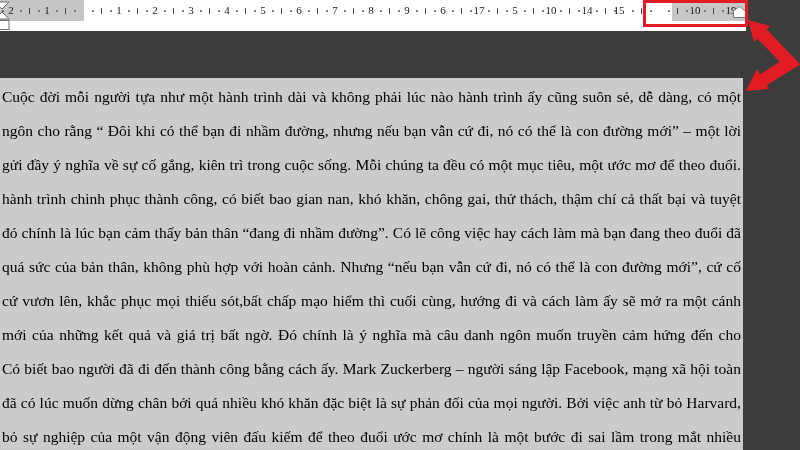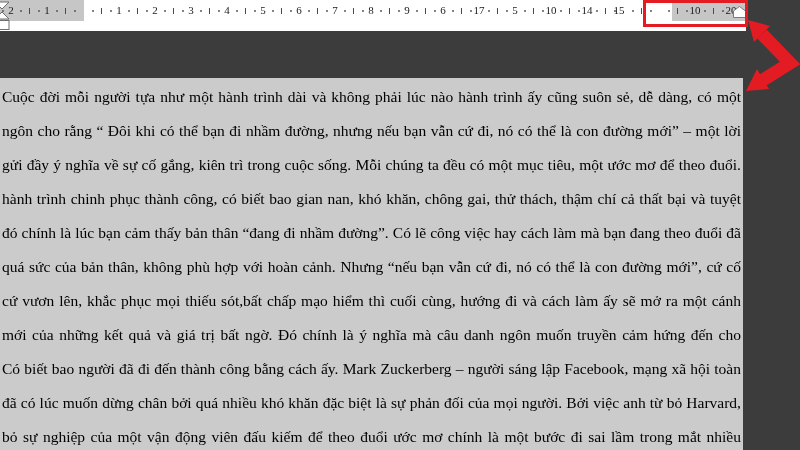--- a/index.html
+++ b/index.html
@@ -90,21 +90,21 @@
       <span class="ruler-num" style="left: 335px;">7</span>
       <span class="ruler-num" style="left: 371px;">8</span>
       <span class="ruler-num" style="left: 407px;">9</span>
       <span class="ruler-num" style="left: 443px;">6</span>
       <span class="ruler-num" style="left: 479px;">17</span>
       <span class="ruler-num" style="left: 515px;">5</span>
       <span class="ruler-num" style="left: 551px;">10</span>
       <span class="ruler-num" style="left: 587px;">14</span>
       <span class="ruler-num" style="left: 591px; margin-left: 28px;">15</span>
       <span class="ruler-num" style="left: 695px;">10</span>
-      <span class="ruler-num" style="left: 731px;">20</span>
+      <span class="ruler-num" style="left: 731px;">19</span>
       <span class="ruler-dot" style="left: 2px;"></span>
       <span class="ruler-dot" style="left: 20px;"></span>
       <span class="ruler-tick" style="left: 29px;"></span>
       <span class="ruler-dot" style="left: 38px;"></span>
       <span class="ruler-dot" style="left: 56px;"></span>
       <span class="ruler-tick" style="left: 65px;"></span>
       <span class="ruler-dot" style="left: 74px;"></span>
       <span class="ruler-dot" style="left: 92px;"></span>
       <span class="ruler-tick" style="left: 101px;"></span>
       <span class="ruler-dot" style="left: 110px;"></span>

